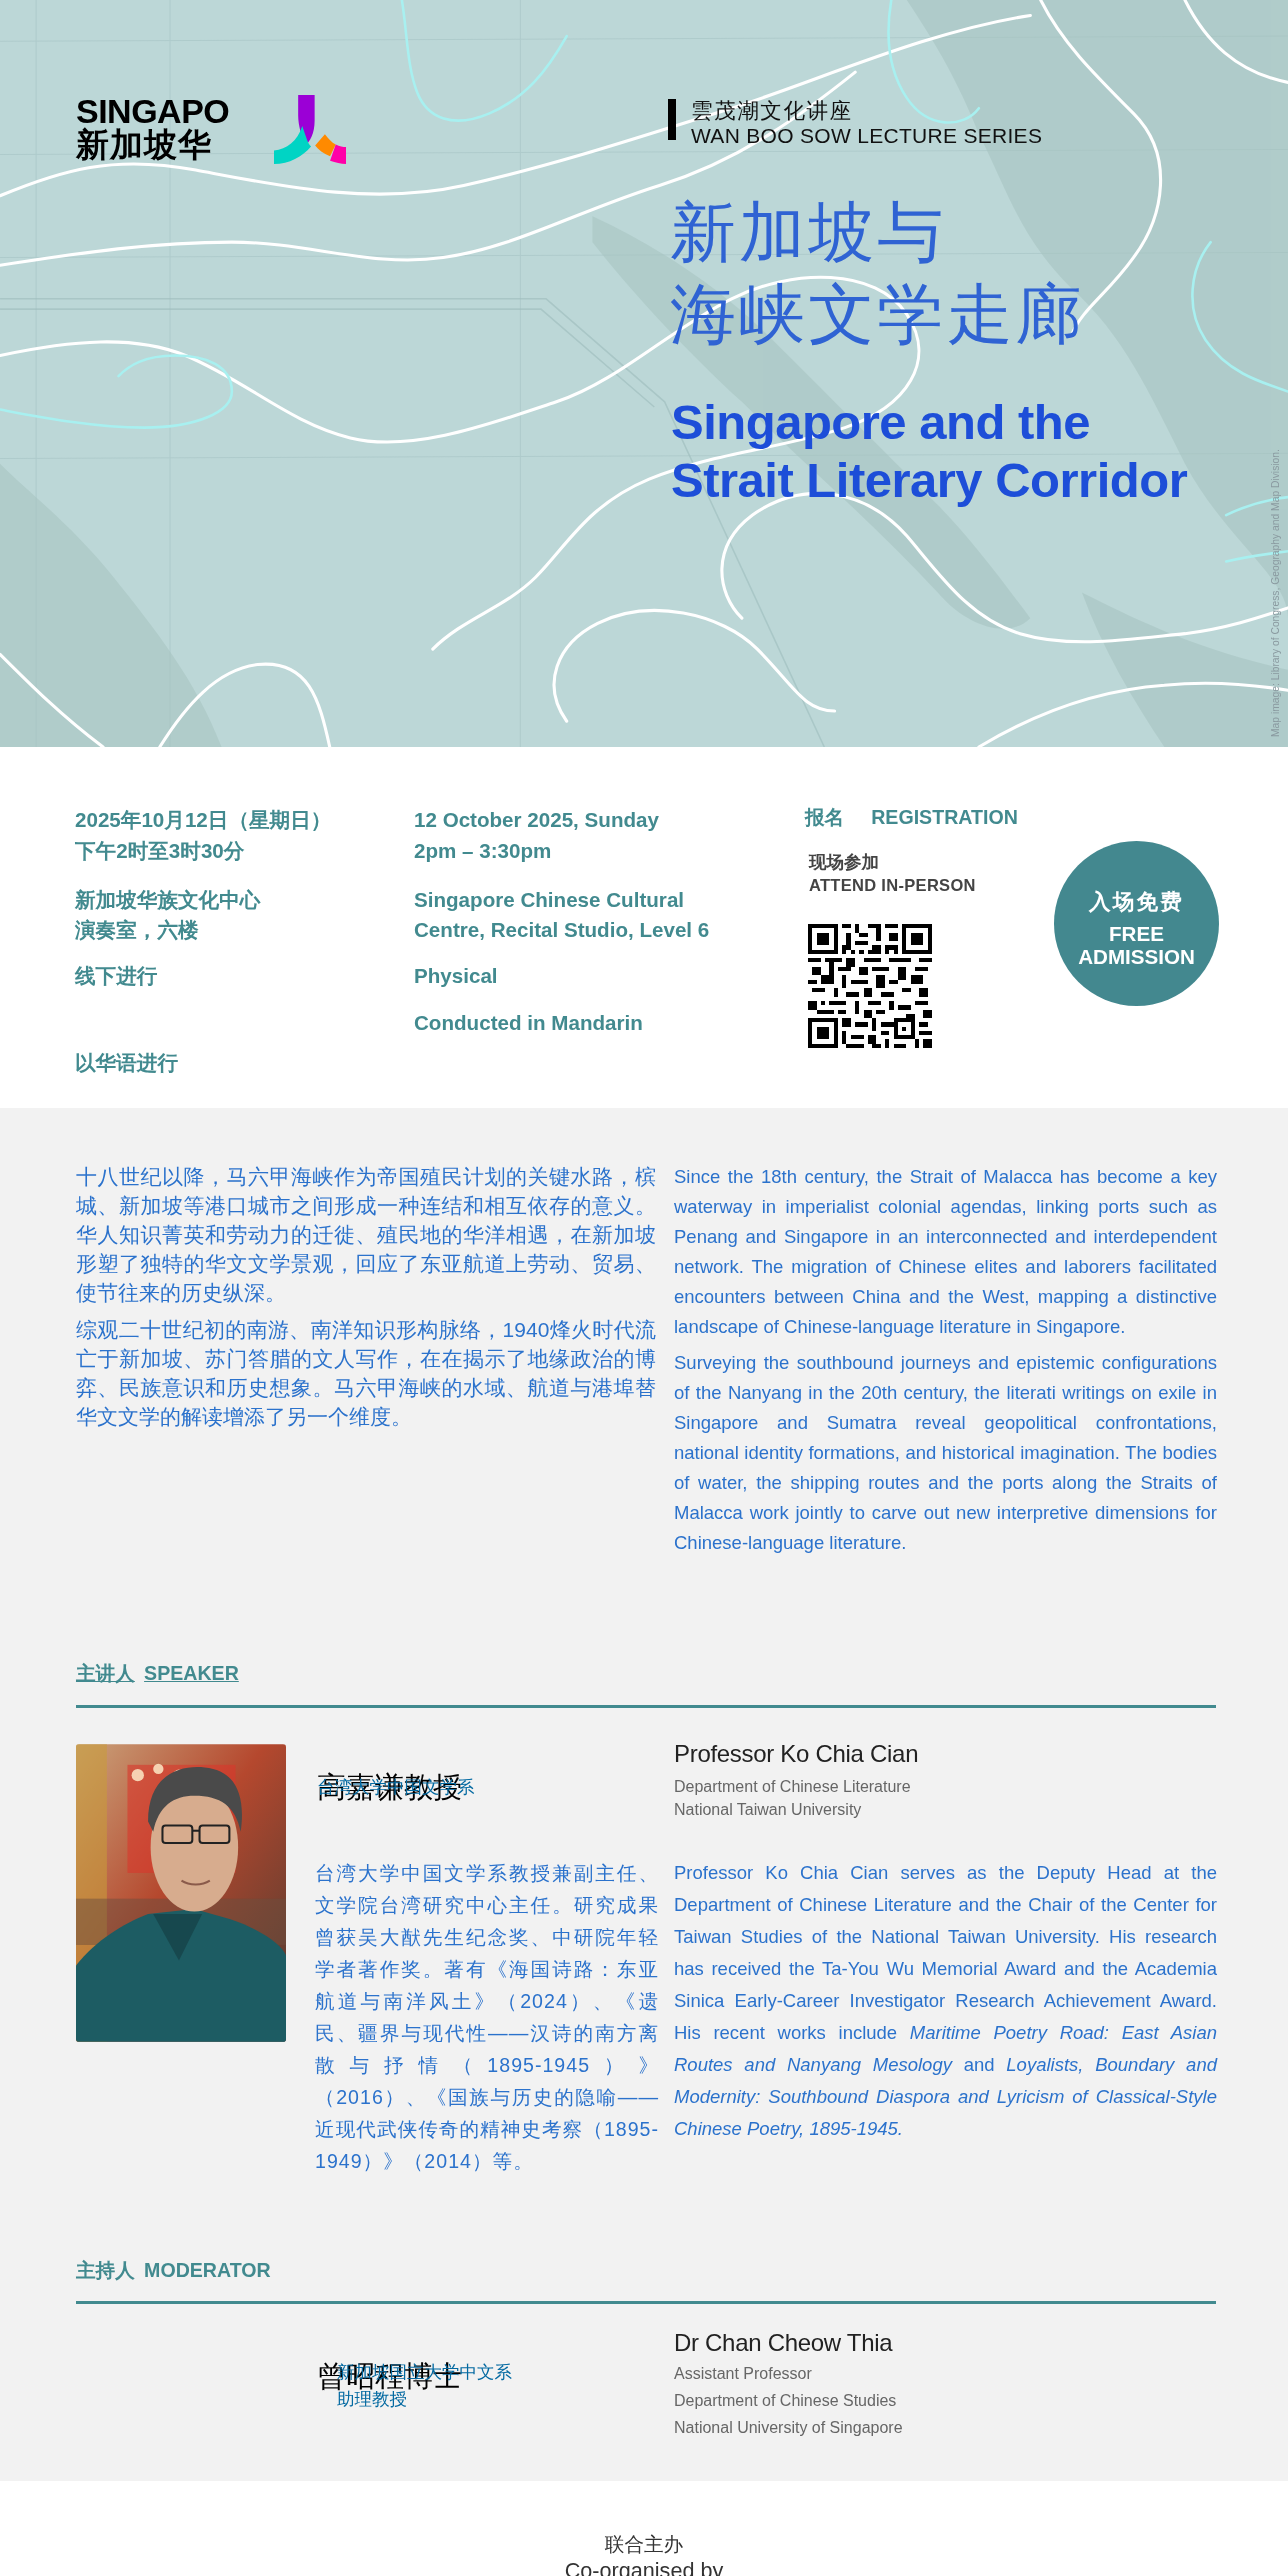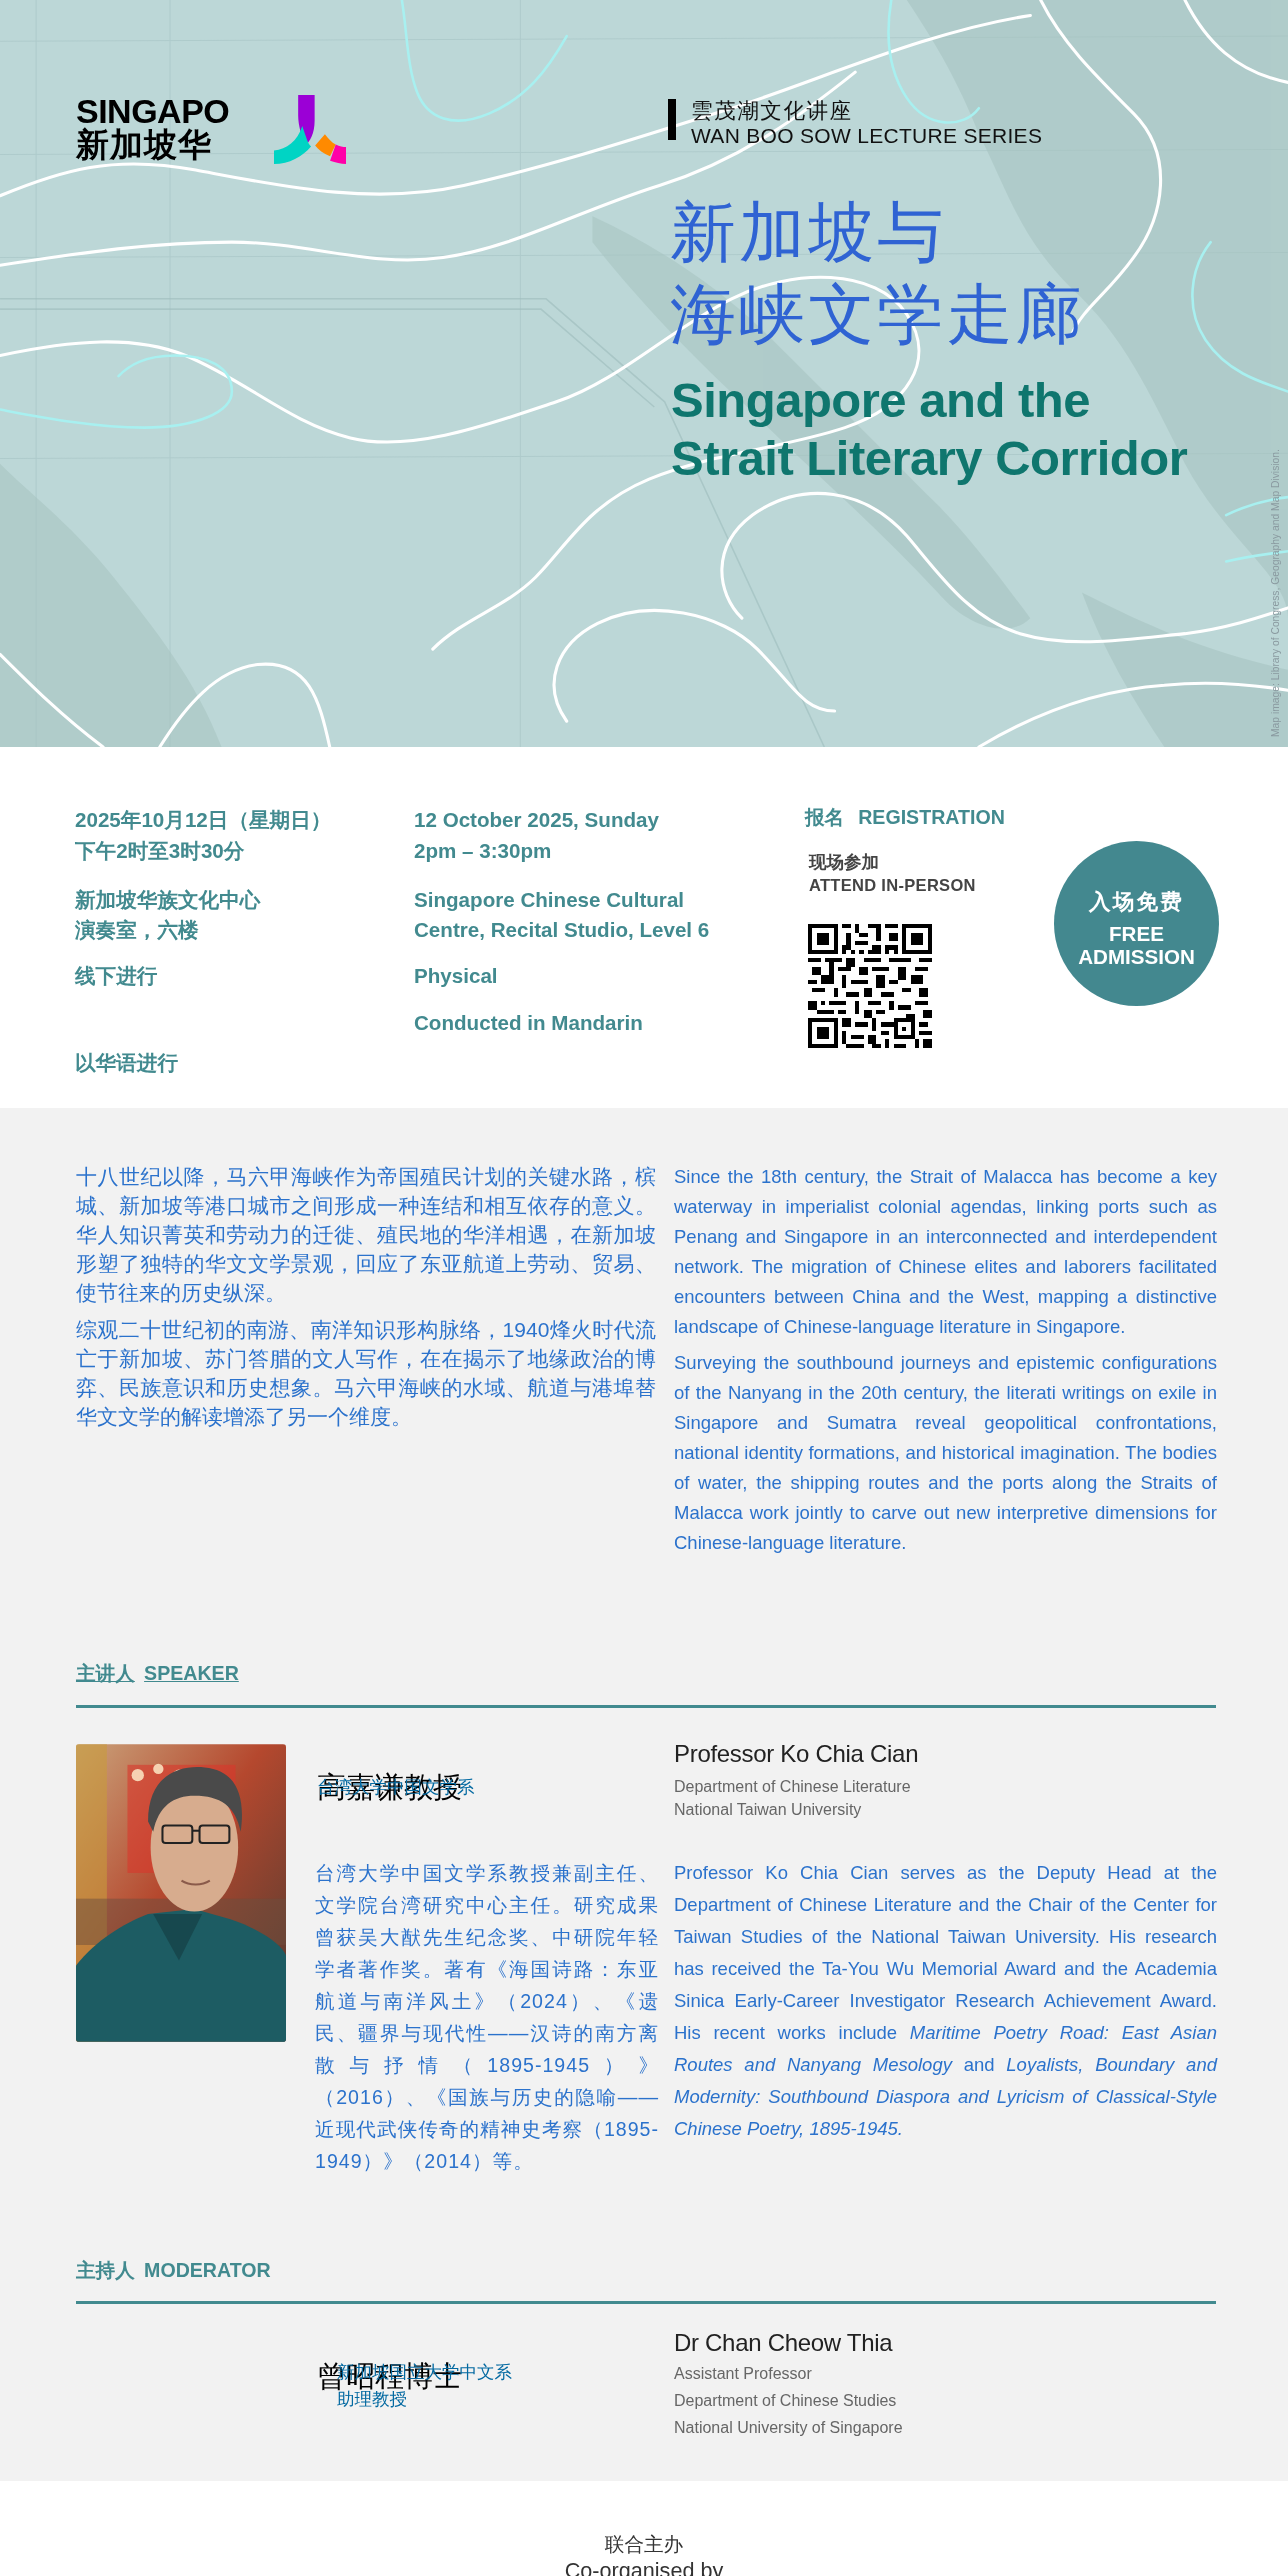--- a/index.html
+++ b/index.html
@@ -14,29 +14,29 @@
   .logo-en { position: absolute; left: 0; top: 0; font-size: 34px; font-weight: bold; color: #000; letter-spacing: -0.5px; line-height: 34px; }
   .logo-cn { position: absolute; left: 0; top: 33px; font-size: 33px; font-weight: bold; color: #000; line-height: 36px; letter-spacing: 1px; }
   .logo-mark { position: absolute; left: 198px; top: 1px; width: 72px; height: 69px; }
 
   .series { position: absolute; left: 668px; top: 93px; height: 57px; }
   .series-bar { position: absolute; left: 0; top: 6.2px; width: 8.2px; height: 41px; background: #000; }
   .series-cn { position: absolute; left: 23px; top: 3.1px; font-size: 21.6px; color: #111; white-space: nowrap; letter-spacing: 1.5px; }
   .series-en { position: absolute; left: 23px; top: 31px; font-size: 21px; color: #111; white-space: nowrap; letter-spacing: 0.3px; }
 
   .title-cn { position: absolute; left: 670px; top: 191px; font-size: 66px; line-height: 82px; color: #2f63d3; letter-spacing: 3.1px; white-space: nowrap; }
-  .title-en { position: absolute; left: 671px; top: 371px; font-size: 49px; line-height: 58px; color: #0f766e; font-weight: bold; white-space: nowrap; letter-spacing: -0.5px; }
+  .title-en { position: absolute; left: 671px; top: 393px; font-size: 49px; line-height: 58px; color: #1d4ed8; font-weight: bold; white-space: nowrap; letter-spacing: -0.5px; }
   .credit { position: absolute; left: 1270px; top: 737px; transform-origin: 0 0; transform: rotate(-90deg); font-size: 10.3px; color: #8a9aa0; white-space: nowrap; }
 
   
   .info { position: absolute; left: 0; top: 747px; width: 1288px; height: 361px; background: #ffffff; }
   .info-col { position: absolute; font-size: 20.6px; color: #428a8f; font-weight: bold; line-height: 31px; white-space: nowrap; }
   .info-col .blk { position: absolute; left: 0; }
   .reg-title { position: absolute; left: 805px; top: 57px; font-size: 19.6px; font-weight: bold; color: #428a8f; white-space: nowrap; }
-  .reg-title .cn { margin-right: 14px; }
+  .reg-title .cn { margin-right: 27px; }
   .reg-cn { position: absolute; left: 809px; top: 103px; font-size: 17.5px; font-weight: bold; color: #444; }
   .reg-en { position: absolute; left: 809px; top: 129px; font-size: 16.5px; font-weight: bold; color: #444; letter-spacing: 0.3px; }
   .qr { position: absolute; left: 808px; top: 177px; width: 124px; height: 124px; }
   .free-badge { position: absolute; left: 1054px; top: 94px; width: 165px; height: 165px; border-radius: 50%; background: #43888f; color: #fff; text-align: center; }
   .free-cn { position: absolute; left: 0; right: 0; top: 46px; font-size: 21.6px; font-weight: bold; letter-spacing: 2.1px; }
   .free-en { position: absolute; left: 0; right: 0; top: 81px; font-size: 20.6px; font-weight: bold; line-height: 23px; }
 
   
   .body-bg { position: absolute; left: 0; top: 1108px; width: 1288px; height: 1373px; background: #f2f2f2; }
 

